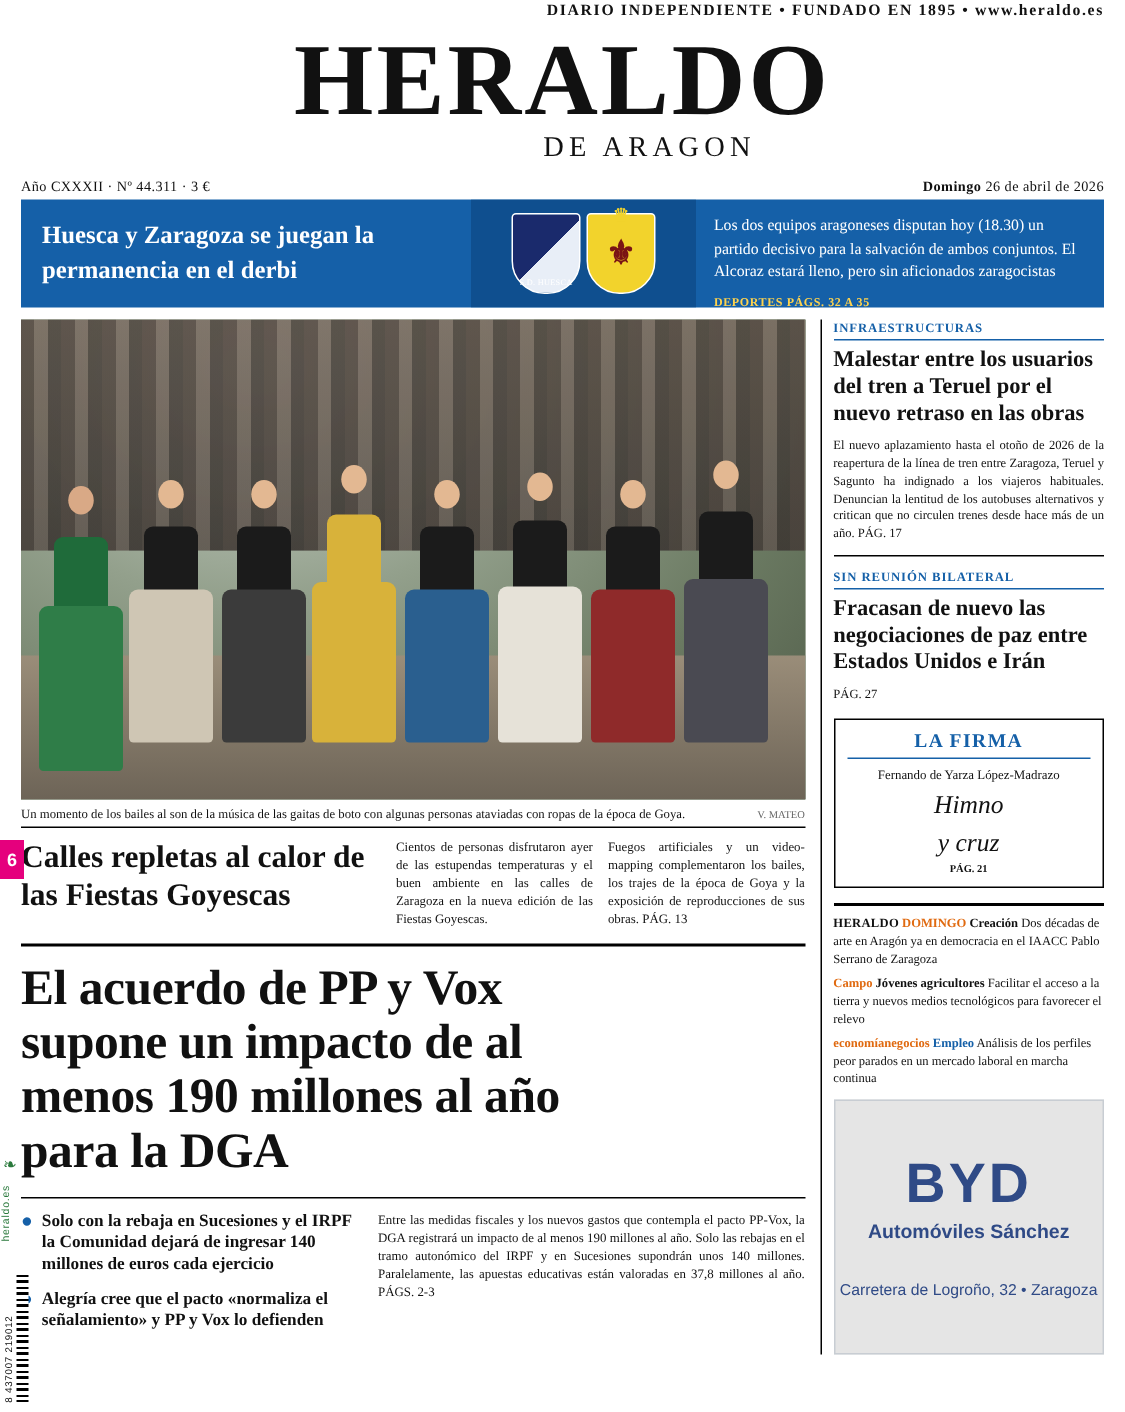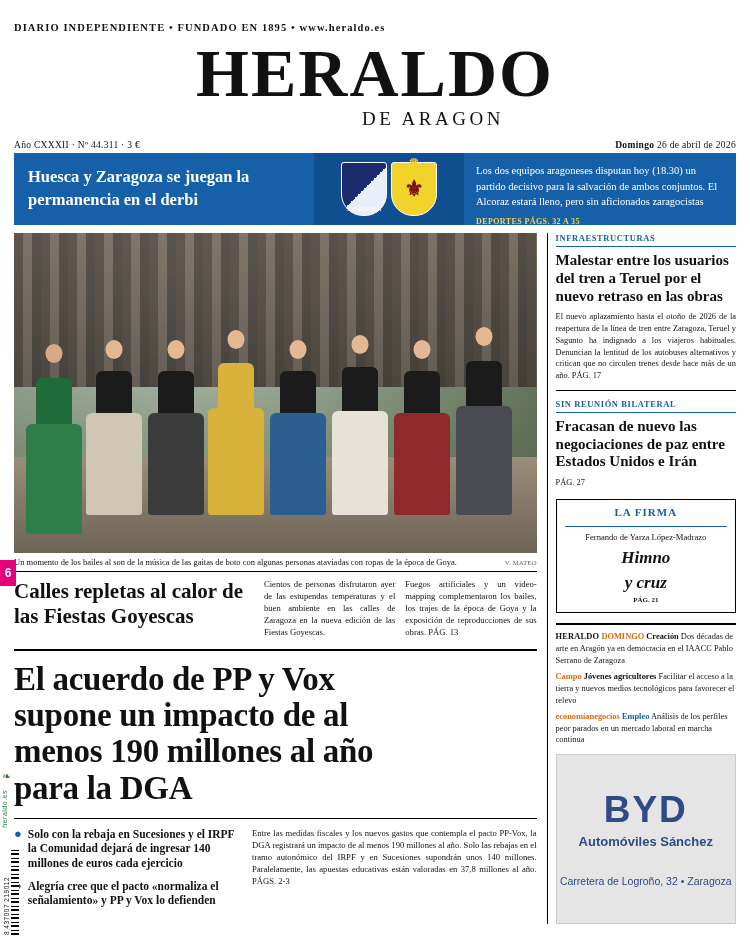--- a/index.html
+++ b/index.html
@@ -8,26 +8,26 @@
     background: #ffffff;
     font-family: "Liberation Serif", serif;
     color: #111;
     overflow: hidden;
     position: relative;
   }
   .page { position: relative; width: 750px; height: 941px; padding: 0 14px; }
 
   
   .tagline {
-    text-align: left;
+    text-align: right;
     font-family: "Liberation Serif", serif;
     font-size: 10.5px;
     letter-spacing: 1.1px;
     font-weight: bold;
-    padding-top: 22px;
+    padding-top: 2px;
     color: #111;
   }
   .masthead-title {
     text-align: center;
     font-family: "Liberation Serif", serif;
     font-size: 68px;
     font-weight: bold;
     letter-spacing: 2px;
     line-height: 1.02;
     margin-top: 6px;
@@ -209,25 +209,25 @@
     margin-bottom: 5px;
   }
   .rh {
     font-size: 15px; line-height: 1.18; font-weight: bold; margin-bottom: 6px;
   }
   .rbody { font-size: 8.4px; line-height: 1.4; text-align: justify; }
   .rule-thin { border: 0; border-top: 1px solid #000; margin: 8px 0; }
 
   .firma-box { border: 1px solid #000; padding: 6px 8px 8px; text-align: center; margin-top: 10px;}
   .firma-title {
-    color: #1560a8; font-size: 11px; font-weight: bold; letter-spacing: 1px;
-    border-bottom: 1px solid #1560a8; padding-bottom: 8px; margin-bottom: 5px;
+    color: #1560a8; font-size: 13px; font-weight: bold; letter-spacing: 1px;
+    border-bottom: 1px solid #1560a8; padding-bottom: 3px; margin-bottom: 5px;
   }
   .firma-author { font-size: 8.6px; line-height: 1.3; }
-  .firma-head { font-family: "Liberation Serif", serif; font-style: italic; font-size: 17px; line-height: 1.15; margin-top: 5px; font-weight: bold;}
+  .firma-head { font-family: "Liberation Serif", serif; font-style: italic; font-size: 17px; line-height: 1.15; margin-top: 5px;}
   .firma-pag { font-size: 7px; font-weight: bold; margin-top: 4px; }
 
   
   .promos { margin-top: 10px; border-top: 2px solid #000; padding-top: 6px; font-size: 8.4px; line-height: 1.42; }
   .promo-row { margin-bottom: 4px; }
   .promo-row .brand { font-weight: bold; letter-spacing: .2px; }
   .promo-row .blue { color: #1560a8; font-weight: bold; }
   .promo-row .orange { color: #e06a10; font-weight: bold; }
   .promo-row .bold { font-weight: bold; }
 

